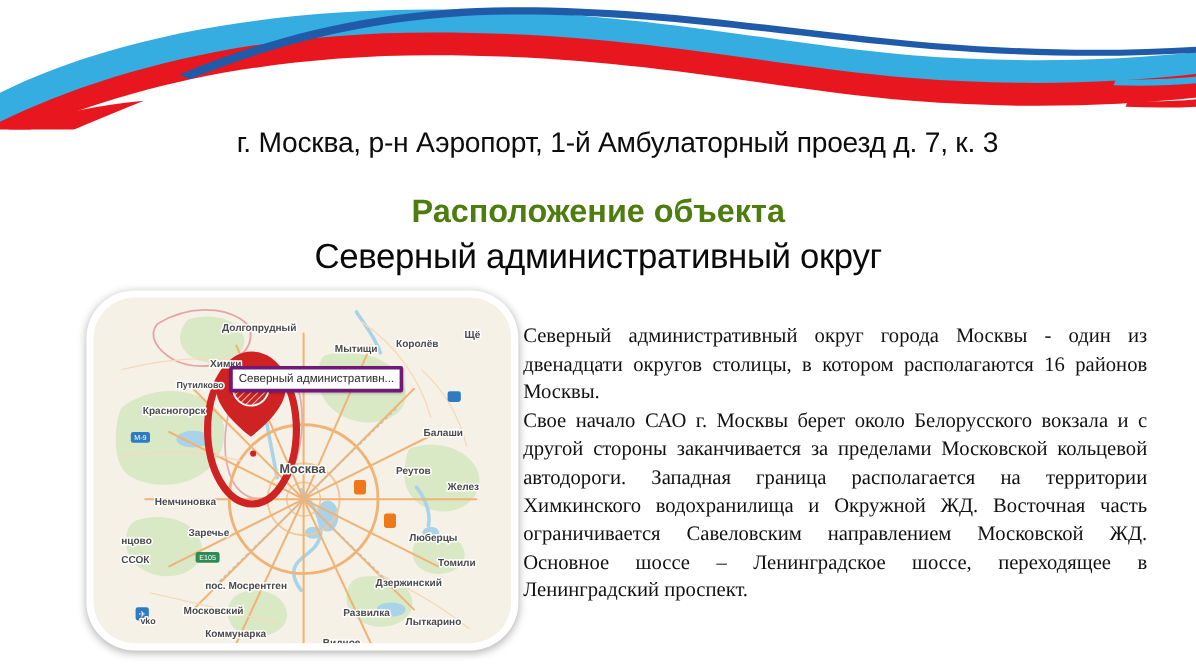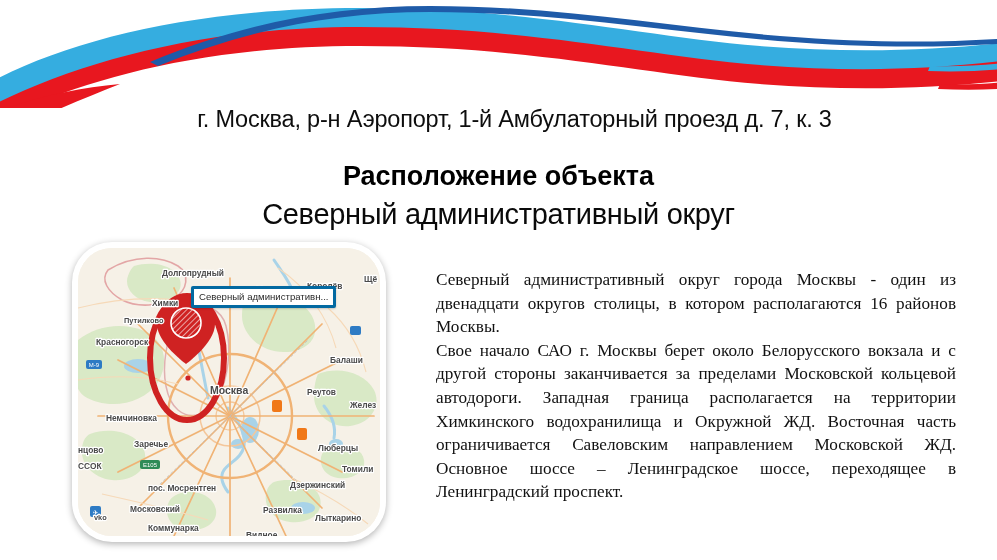--- a/index.html
+++ b/index.html
@@ -33,36 +33,36 @@
     letter-spacing:-0.2px;
     white-space:nowrap;
   }
 
   
   #title{
     position:absolute;left:0;top:161px;width:997px;
     text-align:center;
     font-size:27px;
     font-weight:bold;
-    color:#000000;
+    color:#4d7c0f;
     letter-spacing:0px;
   }
   #subtitle{
     position:absolute;left:0;top:198px;width:997px;
     text-align:center;
     font-size:29px;
     font-weight:400;
     color:#0a0a0a;
     letter-spacing:-0.3px;
   }
 
   
   #map-card{
     position:absolute;left:72px;top:242px;
-    width:314px;height:300px;
+    width:360px;height:300px;
     background:#ffffff;
     border-radius:40px;
     box-shadow:0 2px 7px rgba(0,0,0,0.30);
     padding:6px;
     box-sizing:border-box;
   }
   #map-clip{
     position:relative;width:100%;height:100%;
     border-radius:34px;overflow:hidden;
     background:#f6f1e7;
@@ -78,23 +78,23 @@
     stroke-width:2.4px;
     stroke-linejoin:round;
   }
   .mlabel-big{font-size:10.5px;}
   .mlabel-med{font-size:8.4px;}
   .mlabel-sm{font-size:7.4px;}
 
   
   #pin-callout{
     position:absolute;
-    left:113px;top:38px;
+    left:113px;top:57px;
     background:#ffffff;
-    border:3px solid #0369a1;
+    border:3px solid #701a75;
     border-radius:2px;
     padding:1px 5px 2px 5px;
     font-family:"Liberation Sans", sans-serif;
     font-size:9.6px;
     font-weight:400;
     color:#2a2a2a;
     white-space:nowrap;
     line-height:13px;
     box-shadow:0 1px 2px rgba(0,0,0,.18);
   }

